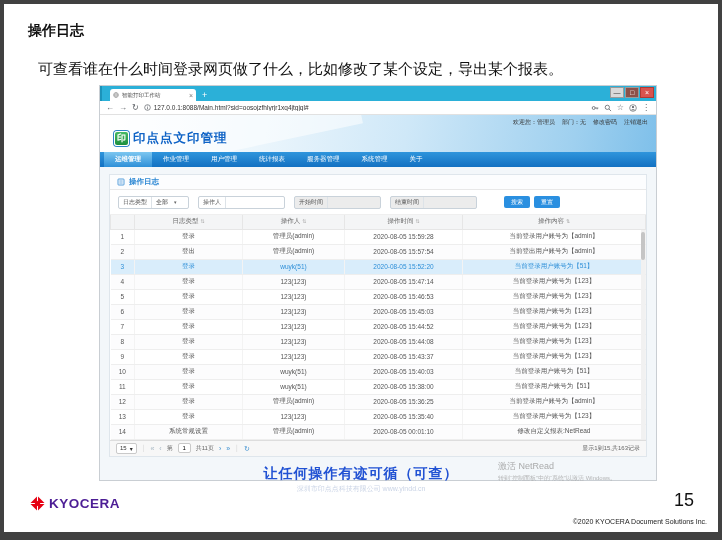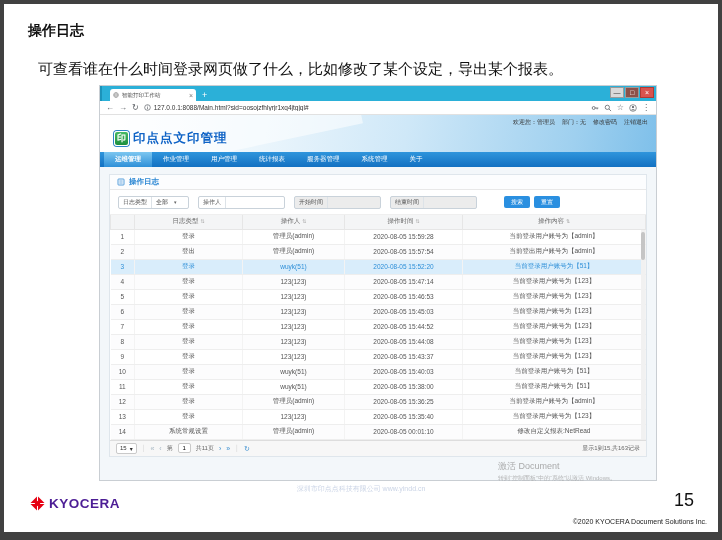--- a/index.html
+++ b/index.html
@@ -378,25 +378,26 @@
             <span class="picon blue">»</span>
             <span class="psep">│</span>
             <span class="picon blue">↻</span>
             <span class="psummary">显示1到15,共163记录</span>
           </div>
 
         </div>
       </div>
 
       <div class="win-activate">
-        <div class="wa1">激活 Document</div>
+        <div class="wa1">激活 NetRead</div>
         <div class="wa2">转到“控制面板”中的“系统”以激活 Windows。</div>
       </div>
     </div>
 
+    <div class="caption">让任何操作有迹可循（可查）</div>
     <div class="vendor-mark">深圳市印点点科技有限公司 www.yindd.cn</div>
 
     <div class="kyocera">
       <svg width="15" height="15" viewBox="0 0 20 20">
         <polygon points="10,0 20,10 10,20 0,10" fill="#e60012"></polygon>
         <path d="M10 0 L10 20 M0 10 L20 10" stroke="#ffffff" stroke-width="1.4" fill="none"></path>
         <polygon points="10,6.2 13.8,10 10,13.8 6.2,10" fill="#e60012"></polygon>
       </svg>
       <span class="kyocera-text">KYOCERA</span>
     </div>

